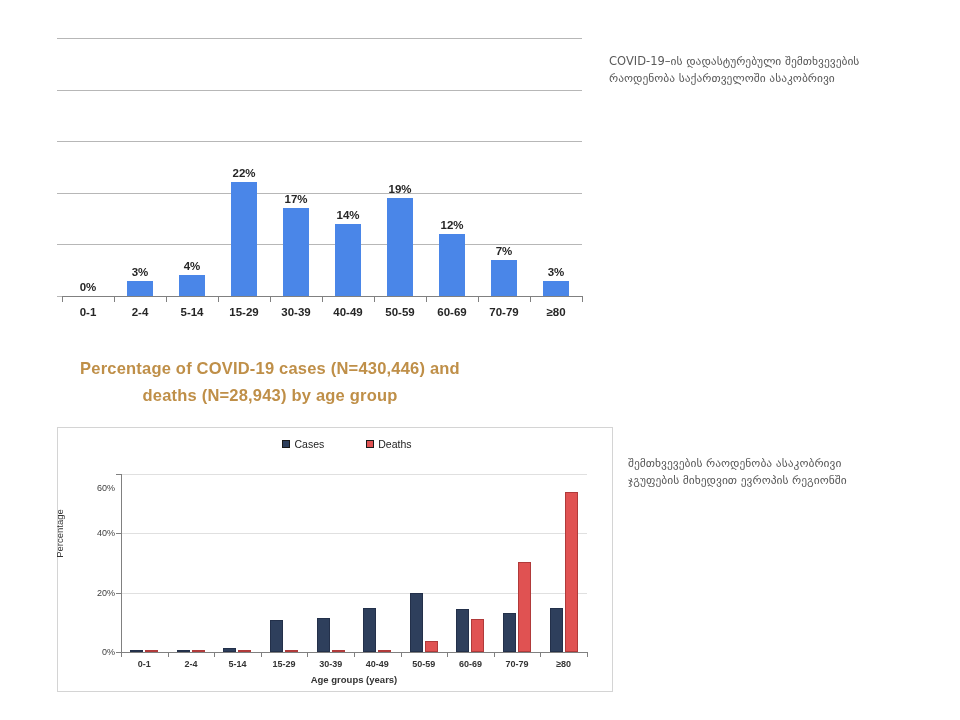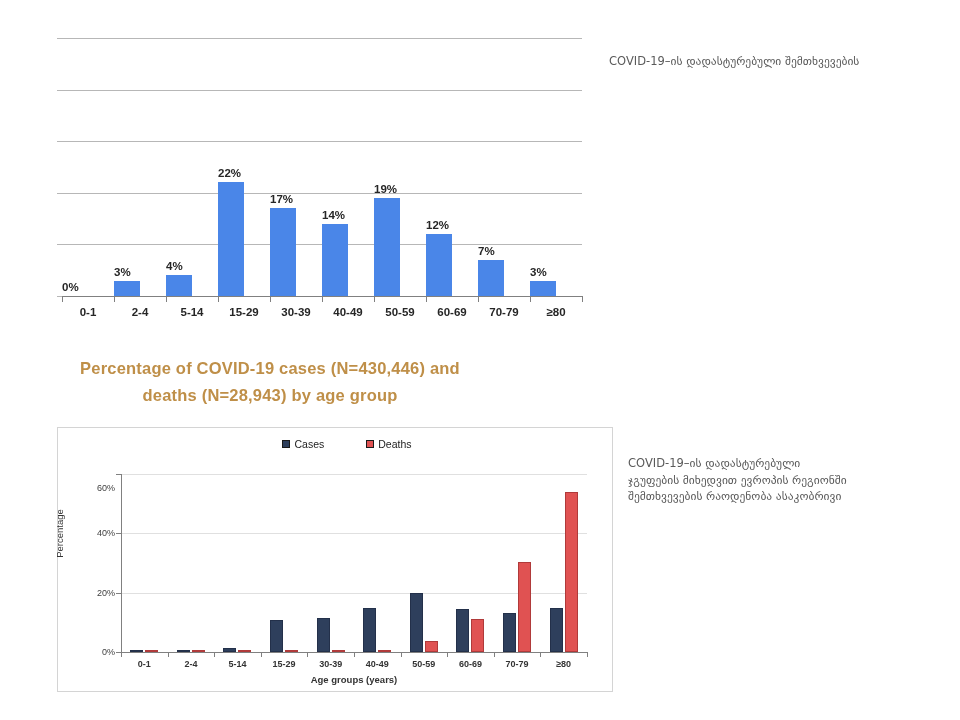--- a/index.html
+++ b/index.html
@@ -67,20 +67,21 @@
     display: flex;
     align-items: flex-end;
   }
   .tc-slot {
     flex: 1 1 0;
     height: 100%;
     position: relative;
     display: flex;
     flex-direction: column;
     justify-content: flex-end;
+    align-items: center;
   }
   .tc-bar {
     width: 26px;
     background: #4a86e8;
   }
   .tc-val {
     position: absolute;
     bottom: 0;
     font-size: 11.5px;
     font-weight: bold;
@@ -363,20 +364,21 @@
       <div class="tc-xlabel">40-49</div>
       <div class="tc-xlabel">50-59</div>
       <div class="tc-xlabel">60-69</div>
       <div class="tc-xlabel">70-79</div>
       <div class="tc-xlabel">≥80</div>
     </div>
 </div>
 
 <div class="side-note" id="note-top">
   <div>COVID-19–ის დადასტურებული შემთხვევების</div>
+  <div>რაოდენობა საქართველოში ასაკობრივი</div>
 </div>
 
 <div id="mid-title">
   <div>Percentage of COVID-19 cases (N=430,446) and</div>
   <div>deaths (N=28,943) by age group</div>
 </div>
 
 <div id="bottom-chart">
   <div class="bc-legend" id="bc-legend">
       <div class="bc-legend-item">
@@ -468,16 +470,15 @@
       <div class="bc-xlabel">50-59</div>
       <div class="bc-xlabel">60-69</div>
       <div class="bc-xlabel">70-79</div>
       <div class="bc-xlabel">≥80</div>
     </div>
   <div id="bc-xtitle">Age groups (years)</div>
   <div id="bc-ytitle">Percentage</div>
 </div>
 
 <div class="side-note" id="note-bottom">
-  <div>COVID-19–ის დადასტურებული</div>
+  <div>შემთხვევების რაოდენობა ასაკობრივი</div>
   <div>ჯგუფების მიხედვით ევროპის რეგიონში</div>
-  <div>შემთხვევების რაოდენობა ასაკობრივი</div>
 </div>
 
 </body></html>

